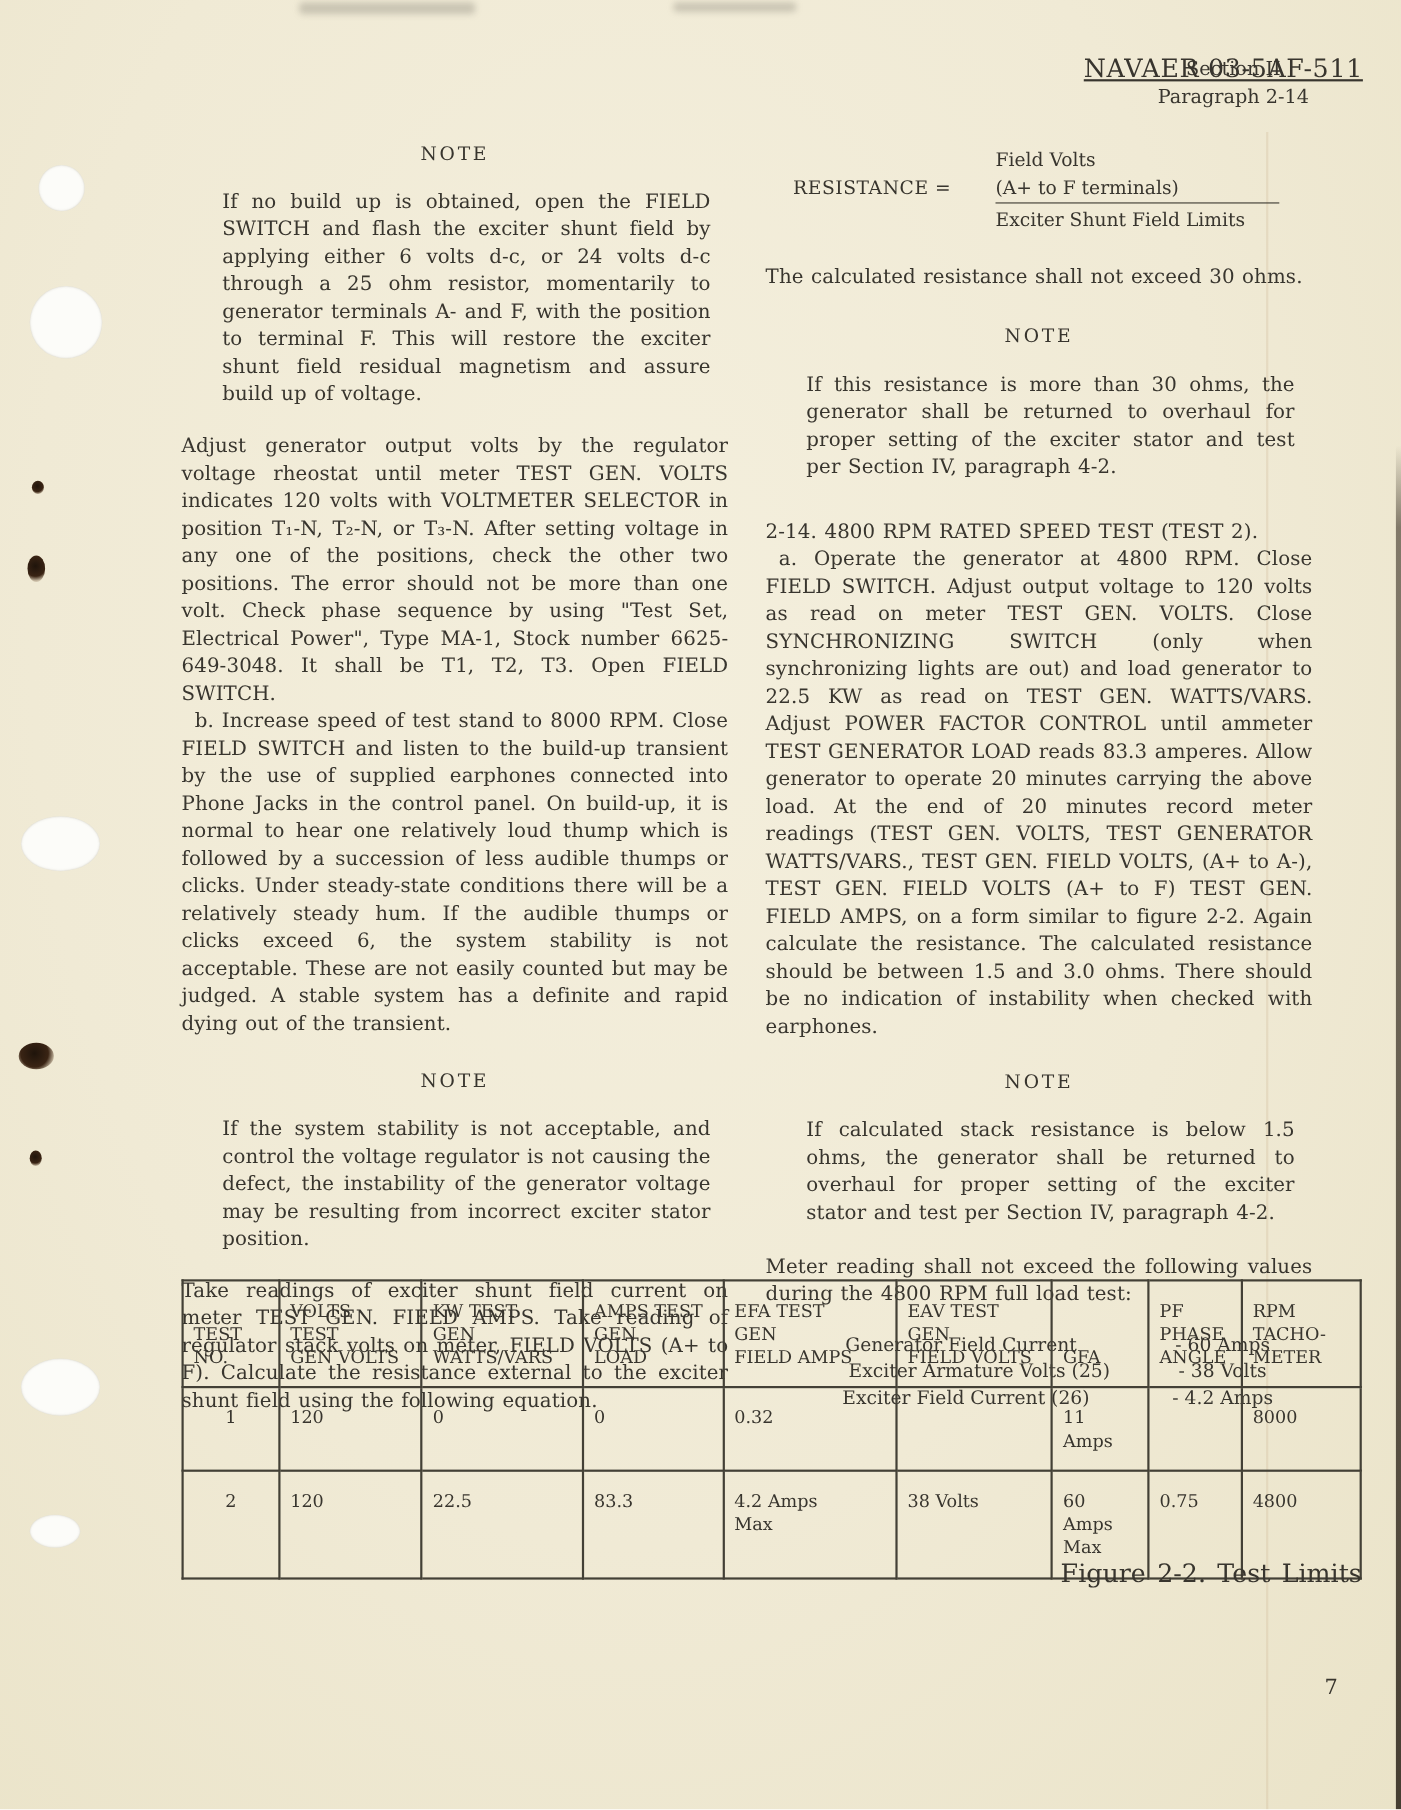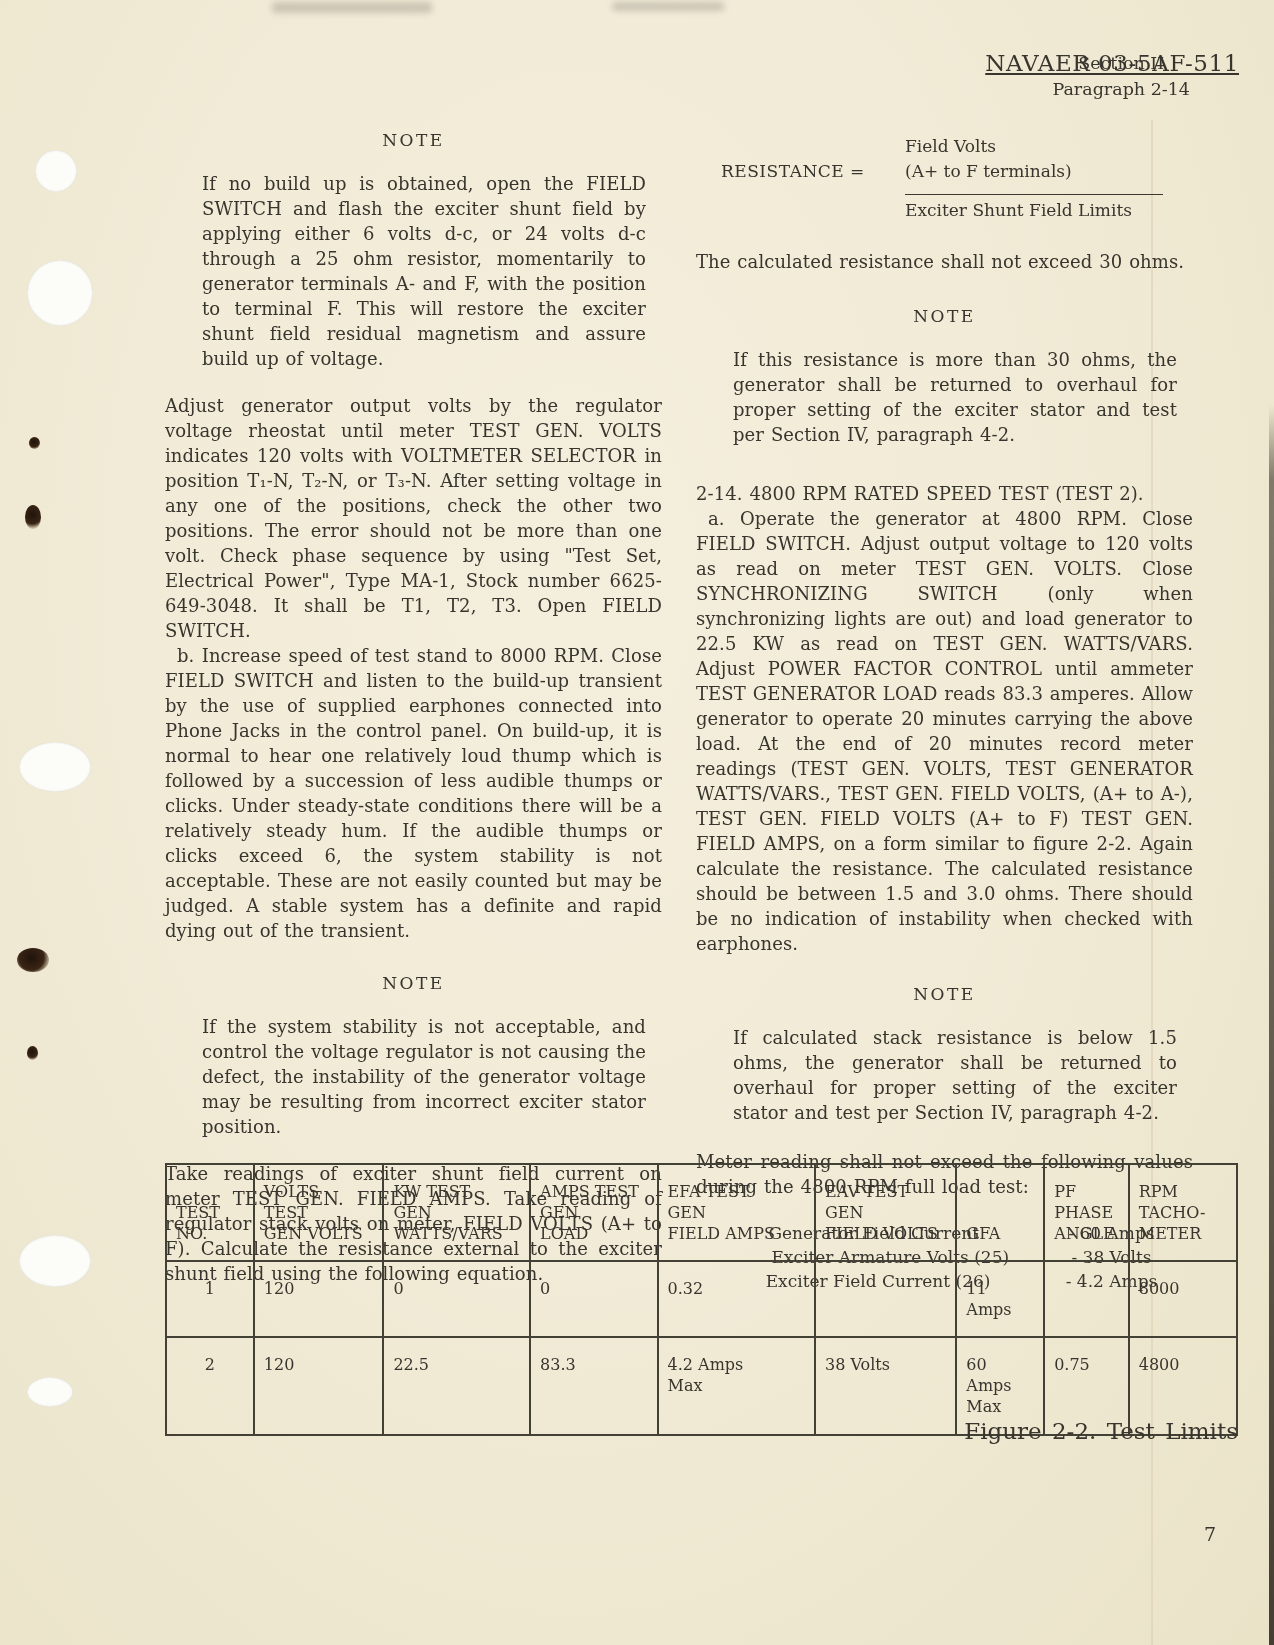--- a/index.html
+++ b/index.html
@@ -24,21 +24,21 @@
   .note-body { margin:18px 16px 0 37px; }
   .para { margin-top:22px; }
   .para-flush { margin-top:0; }
   .indent1 { text-indent:12px; }
   .note-head-block { margin-top:28px; }
 
   
   .equation { display:flex; align-items:flex-start; margin-top:4px; }
   .eq-label { padding-left:25px; width:184px; margin-top:27px; font-size:17px; letter-spacing:0.5px; flex:none; }
   .fraction { width:258px; font-size:17px; line-height:25px; }
-  .num-underlined { border-bottom:1.7px solid #3a382f; padding-bottom:10px; }
+  .num-underlined { border-bottom:1.7px solid #3a382f; padding-bottom:0; }
   .den { padding-top:3px; }
 
   .limits { margin:22px 0 0 34px; }
   .limit-row { display:flex; font-size:17px; line-height:24px;justify-content:center; }
   .limit-label { width:300px; }
 
   
   .test-table-wrap { position:absolute; left:165px; top:1163px; width:1073px; }
   table.test-table { border-collapse:collapse; width:100%; table-layout:fixed; }
   table.test-table td, table.test-table th {

